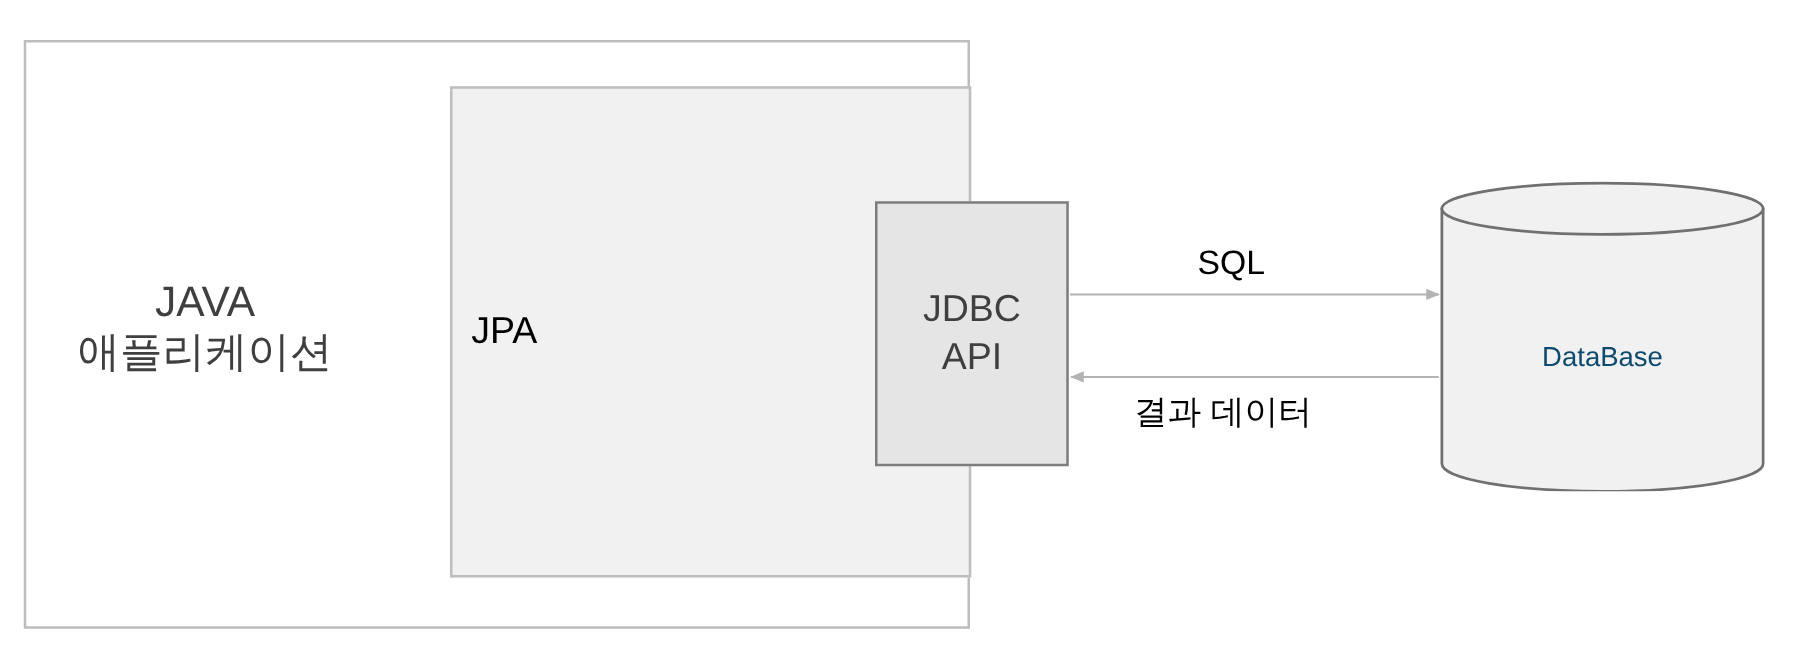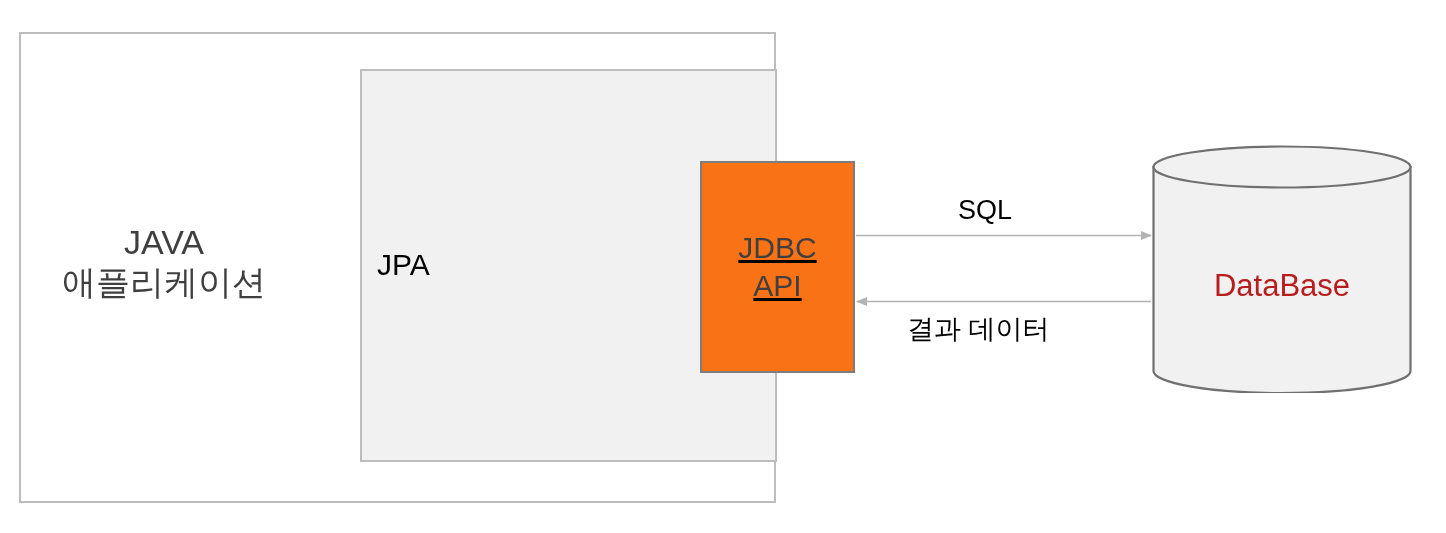--- a/index.html
+++ b/index.html
@@ -63,25 +63,24 @@
 
   
   .jdbc-box {
     position: absolute;
     left: 700px;
     top: 161px;
     width: 155px;
     height: 212px;
     border: 2px solid #7d7d7d;
     box-sizing: border-box;
-    background: #f97316;
+    background: #e5e5e5;
     display: flex;
     align-items: center;
     justify-content: center;
-    text-decoration: underline;
   }
   .jdbc-label {
     font-size: 30px;
     line-height: 38px;
     color: #3f3f3f;
     text-align: center;
     white-space: pre-line;
   }
 
   
@@ -91,23 +90,23 @@
     top: 145px;
     width: 262px;
     height: 248px;
   }
   .db-label {
     position: absolute;
     left: 1151px;
     top: 268px;
     width: 262px;
     text-align: center;
-    font-size: 31px;
+    font-size: 22px;
     line-height: 36px;
-    color: #b91c1c;
+    color: #0c4a6e;
   }
 
   
   .arrows {
     position: absolute;
     left: 0;
     top: 0;
     width: 1446px;
     height: 533px;
     pointer-events: none;

